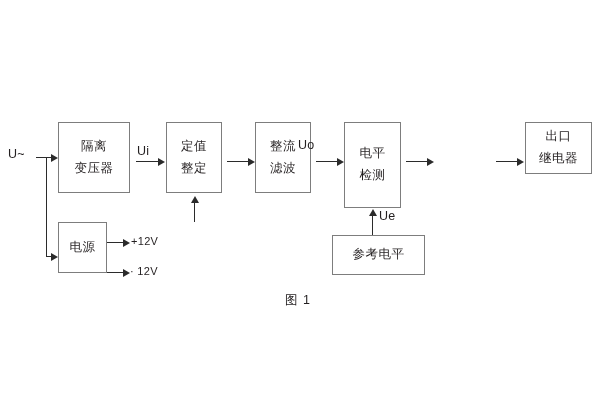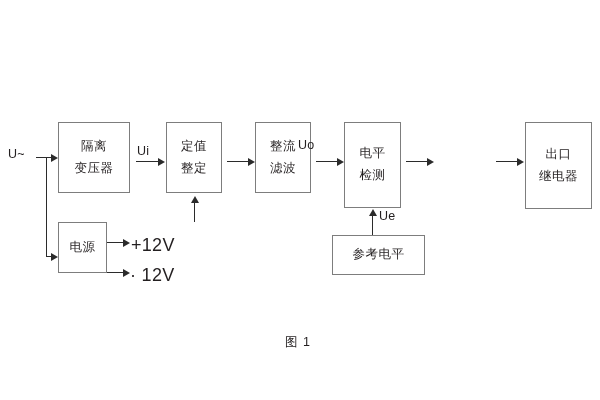--- a/index.html
+++ b/index.html
@@ -19,33 +19,33 @@
     font-size:12.5px;line-height:1.75;letter-spacing:.5px;
     color:#231f20;white-space:nowrap;
   }
   .blk span{display:block;}
 
   
   .lab{
     position:absolute;font-size:12.5px;color:#231f20;
     white-space:nowrap;letter-spacing:.3px;
   }
-  .lab.sm{font-size:18px;}
+  .lab.sm{font-size:11px;}
 
   
   .hline{position:absolute;height:0;border-top:1.3px solid #2b2b2b;}
   .vline{position:absolute;width:0;border-left:1.3px solid #2b2b2b;}
 
   
   .ar{position:absolute;width:0;height:0;}
   .ar-r{border-top:4px solid transparent;border-bottom:4px solid transparent;border-left:7px solid #2b2b2b;}
   .ar-u{border-left:4px solid transparent;border-right:4px solid transparent;border-bottom:7px solid #2b2b2b;}
 
   .cap{
-    position:absolute;font-size:12.5px;color:#231f20;letter-spacing:1px;margin-top:42px;
+    position:absolute;font-size:12.5px;color:#231f20;letter-spacing:1px;
   }
 </style>
 </head>
 <body>
 
 <div id="canvas">
 
   <div class="blk" style="left:58px;top:122px;width:72px;height:71px;">
     <span>隔离</span>
     <span>变压器</span>
@@ -60,21 +60,21 @@
     <span>整流</span>
     <span>滤波</span>
   </div>
 
   <div class="blk" style="left:344px;top:122px;width:57px;height:86px;">
     <span>电平</span>
     <span>检测</span>
   </div>
 
 
-  <div class="blk" style="left:525px;top:122px;width:67px;height:87px;">
+  <div class="blk" style="left:525px;top:122px;width:67px;height:52px;">
     <span>出口</span>
     <span>继电器</span>
   </div>
 
   <div class="blk" style="left:58px;top:222px;width:49px;height:51px;">
     <span>电源</span>
   </div>
 
 
   <div class="blk" style="left:332px;top:235px;width:93px;height:40px;">

